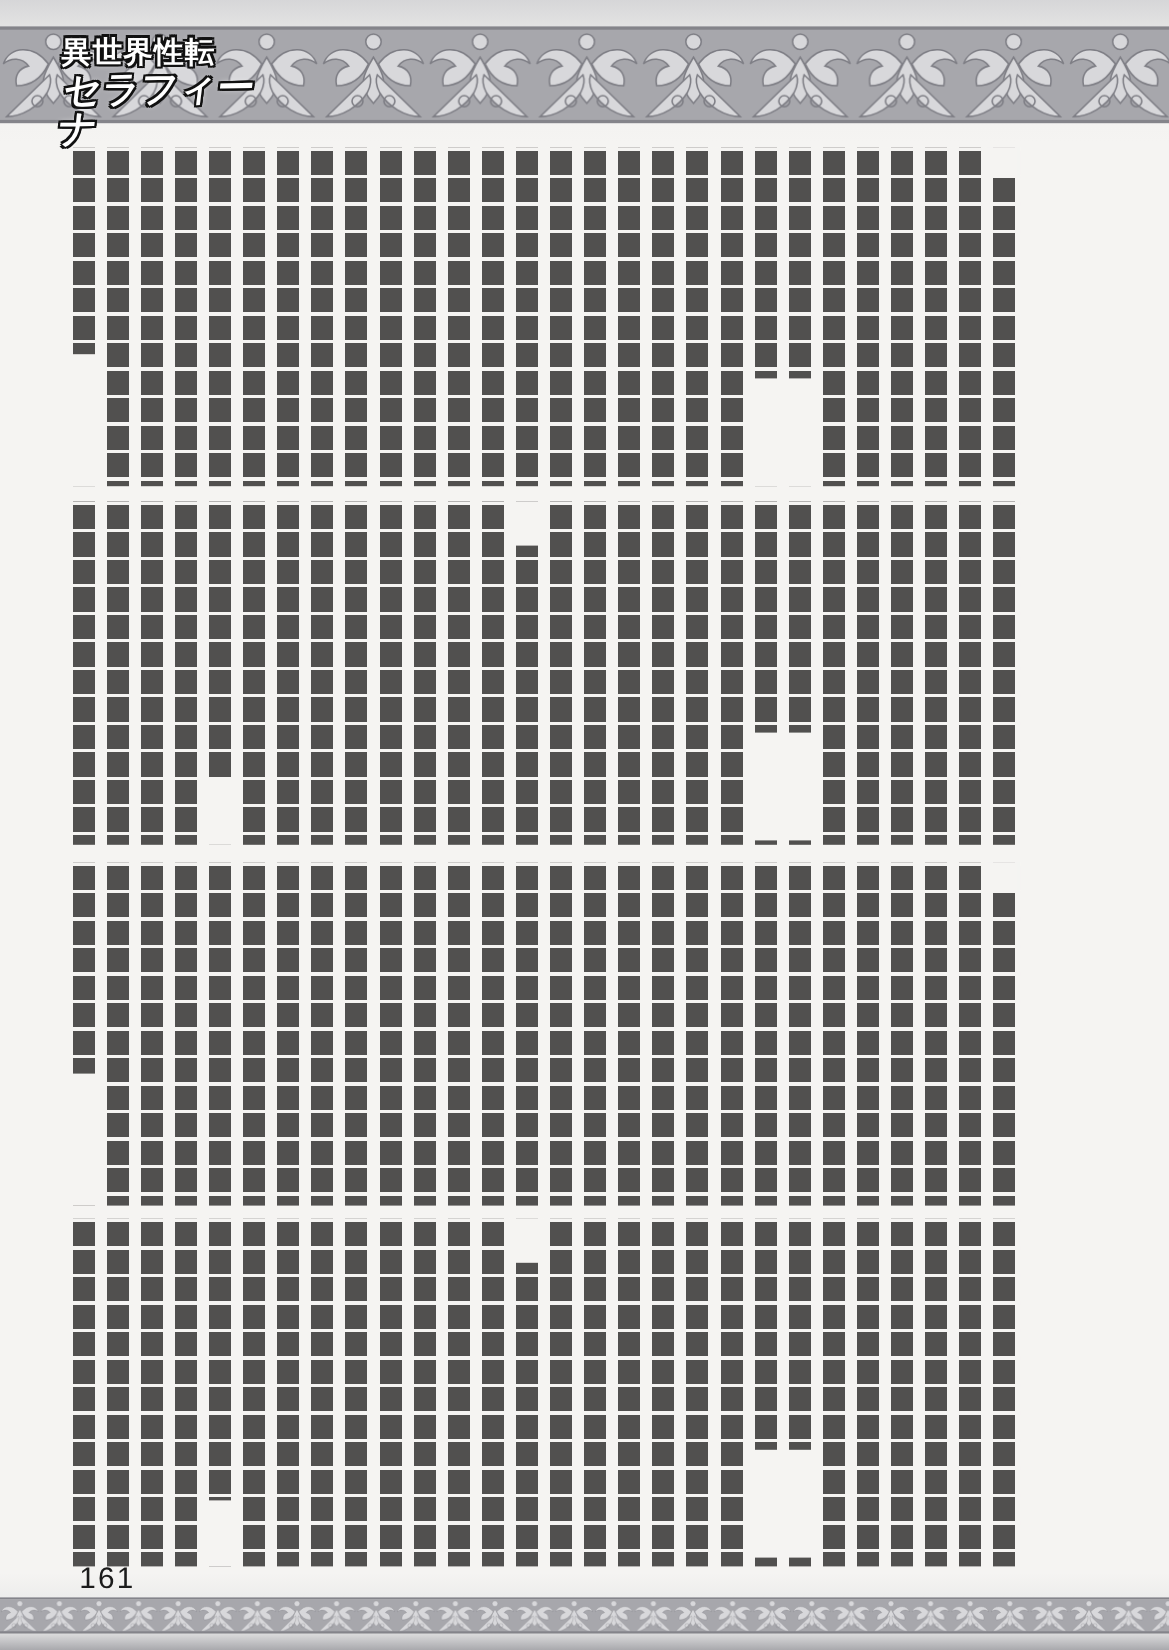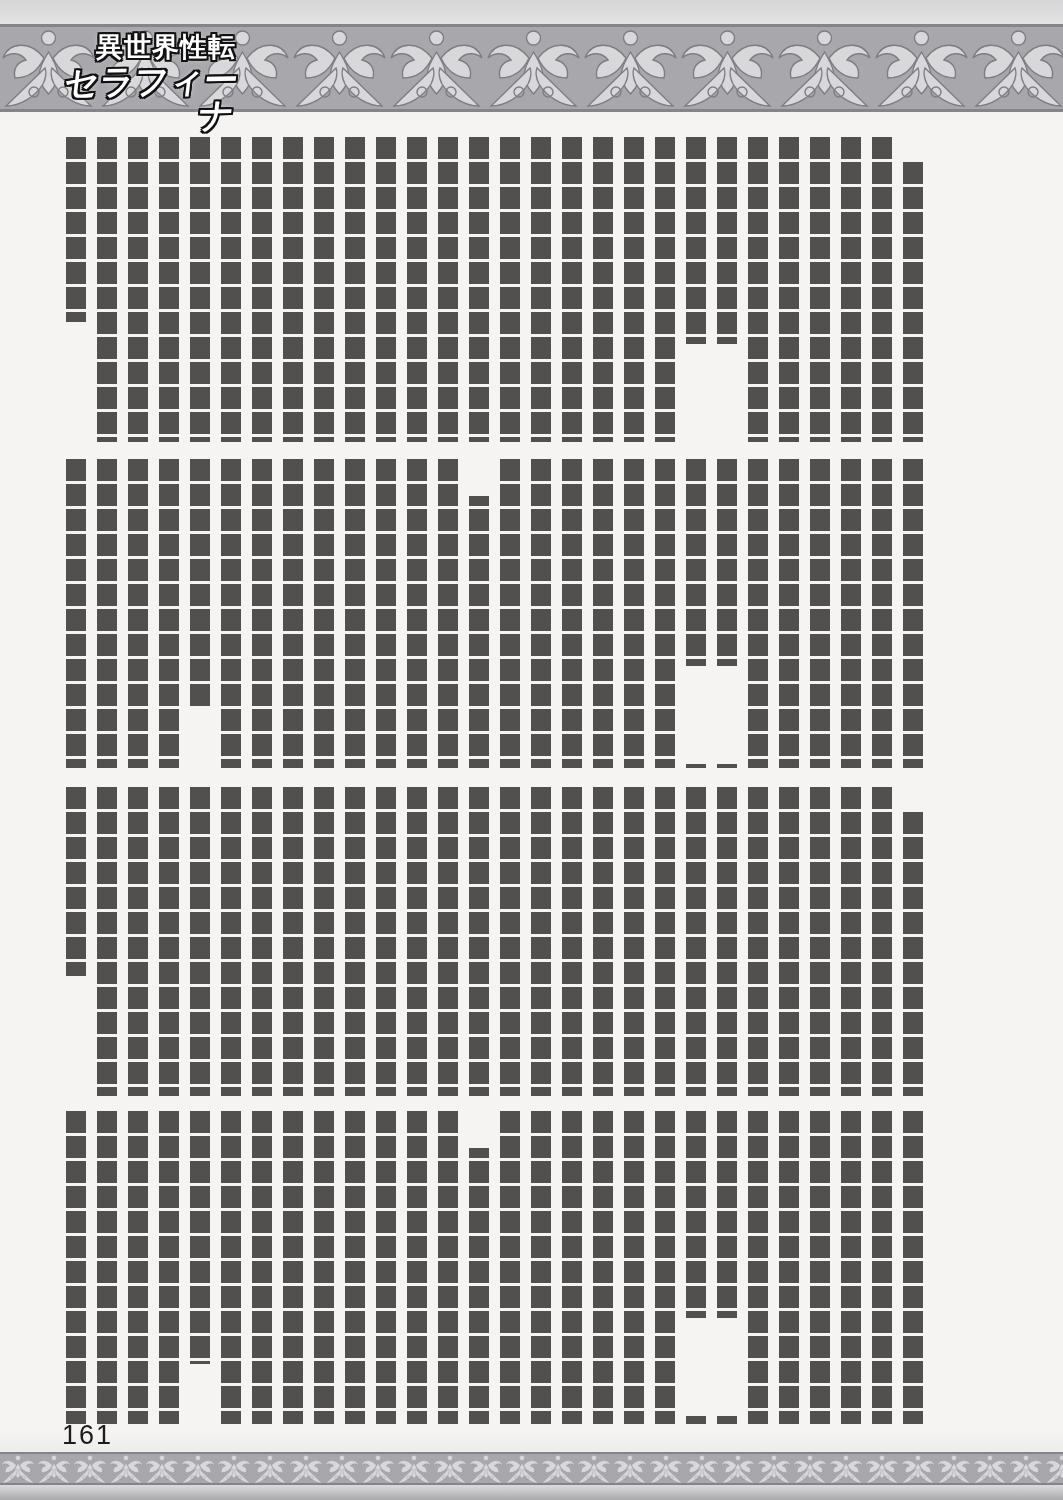--- a/index.html
+++ b/index.html
@@ -16,21 +16,21 @@
   }
 
   
   .ornament{position:absolute;left:0;width:1063px;display:block;}
   .ornament-top{top:22px;height:92px;}
   .ornament-bottom{top:1452px;height:34px;}
 
   
   .logo{
     position:absolute;left:56px;top:26px;width:180px;height:96px;
-    color:#fff;text-align:right;line-height:1.02;
+    color:#fff;text-align:left;line-height:1.02;
     font-weight:bold;
     text-shadow:
       -2px -2px 0 #111, 2px -2px 0 #111, -2px 2px 0 #111, 2px 2px 0 #111,
       0 -2px 0 #111, 0 2px 0 #111, -2px 0 0 #111, 2px 0 0 #111,
       0 0 6px rgba(255,255,255,.9);
     z-index:3;
   }
   .logo .l1{display:block;font-size:27px;letter-spacing:1px;margin-top:8px;}
   .logo .l2{display:block;font-size:34px;letter-spacing:0px;transform:skewX(-8deg) rotate(-1deg);margin-top:2px;}
 
@@ -50,21 +50,21 @@
   
   .text-band .patch{position:absolute;background:#f5f4f2;}
   .p-a{right:0;top:0;width:31px;height:26px;}
   .p-b{right:186px;top:210px;width:62px;height:98px;}
   .p-c{left:0;bottom:0;width:31px;height:120px;}
   .p-d{right:434px;top:0;width:31px;height:40px;}
   .p-e{left:124px;bottom:0;width:31px;height:60px;}
 
   
   .page-number{
-    position:absolute;left:62px;top:1420px;
+    position:absolute;left:72px;top:1420px;
     font-size:27px;color:#1c1c1c;letter-spacing:2px;
     font-family:"Liberation Sans", sans-serif;
   }
 </style>
 </head>
 <body>
 
 <div class="page">
 
   <svg class="ornament ornament-top" viewBox="0 0 1063 92" preserveAspectRatio="none" aria-hidden="true">

